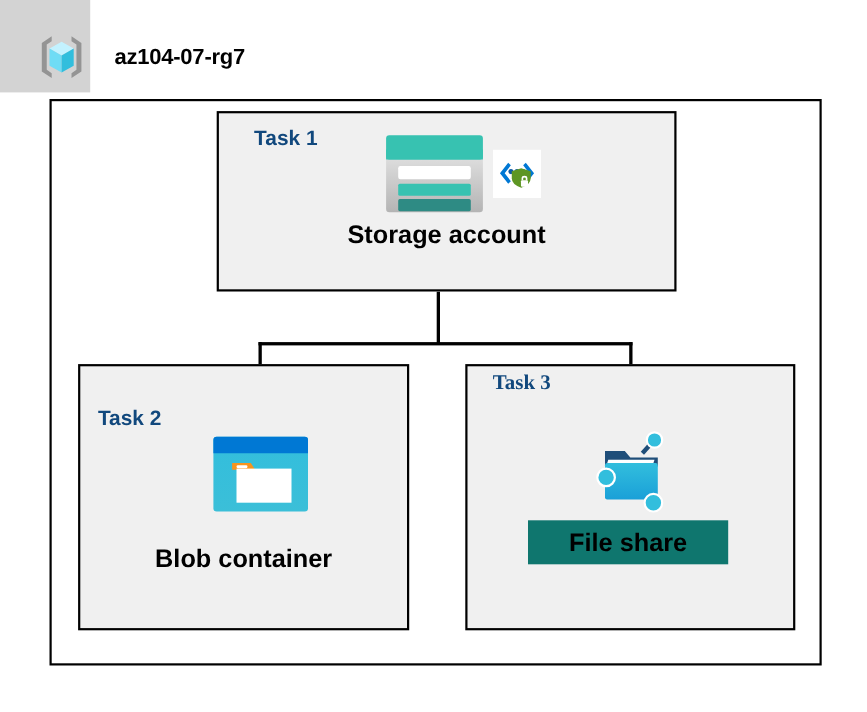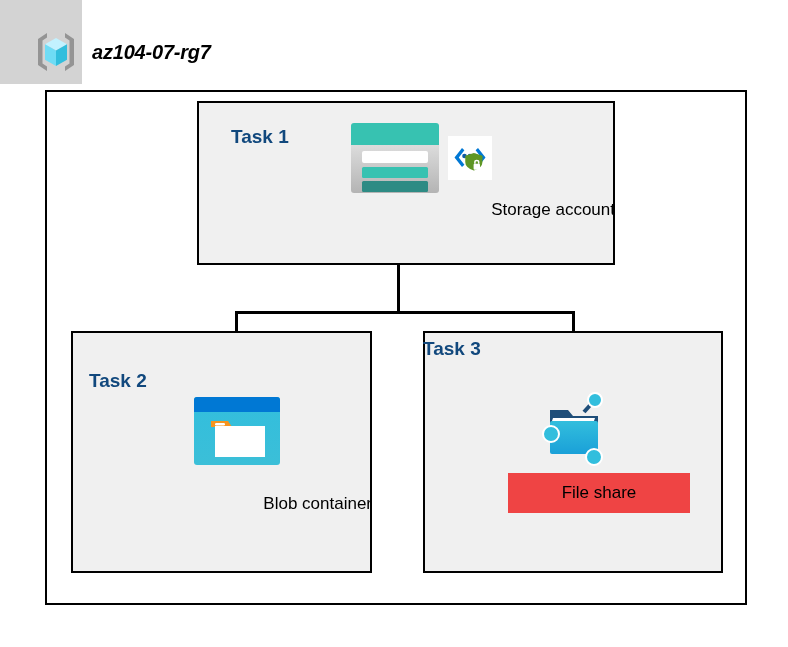--- a/index.html
+++ b/index.html
@@ -17,22 +17,21 @@
 
   
   #rg-header {
     position: absolute;
     left: 32px;
     top: 28px;
     width: 300px;
     height: 48px;
     display: flex;
     align-items: center;
-    gap: 12px;
-    font-style: italic;
+    gap: 24px;
   }
   #rg-icon {
     width: 48px;
     height: 48px;
     flex: 0 0 48px;
   }
   #rg-title {
     font-size: 20px;
     font-weight: bold;
     color: #000000;
@@ -63,38 +62,38 @@
   #task2-box { left: 71px;  top: 331px; width: 301px; height: 242px; }
   #task3-box { left: 423px; top: 331px; width: 300px; height: 242px; }
 
   .task-label {
     position: absolute;
     font-size: 19px;
     font-weight: bold;
     color: #11487d;
     white-space: nowrap;
   }
-  #task1-label { left: 231px; top: 126px; }
+  #task1-label { left: 231px; top: 116px; }
   #task2-label { left: 89px;  top: 338px; margin-top: 32px; }
-  #task3-label { left: 423px; top: 338px; }
+  #task3-label { left: 448px; top: 338px; font-family: Liberation Serif, serif; }
 
   
   .node-label {
     position: absolute;
-    font-size: 17px;
-    font-weight: normal;
+    font-size: 23px;
+    font-weight: bold;
     color: #000000;
     white-space: nowrap;
-    text-align: right;
+    text-align: center;
   }
   #storage-label { left: 197px; top: 200px; width: 418px; }
   #blob-label    { left: 71px;  top: 484px; width: 301px; margin-top: 10px; }
   #fileshare-label {
-    left: 508px; top: 473px; width: 182px; height: 40px;
-    background: #ef4444;
+    left: 480px; top: 473px; width: 182px; height: 40px;
+    background: #0f766e;
     display: flex; align-items: center; justify-content: center;
   }
 
   
   .conn {
     position: absolute;
     background: #000000;
   }
   
   #conn-stem   { left: 397px; top: 265px; width: 3px;   height: 48px; }

